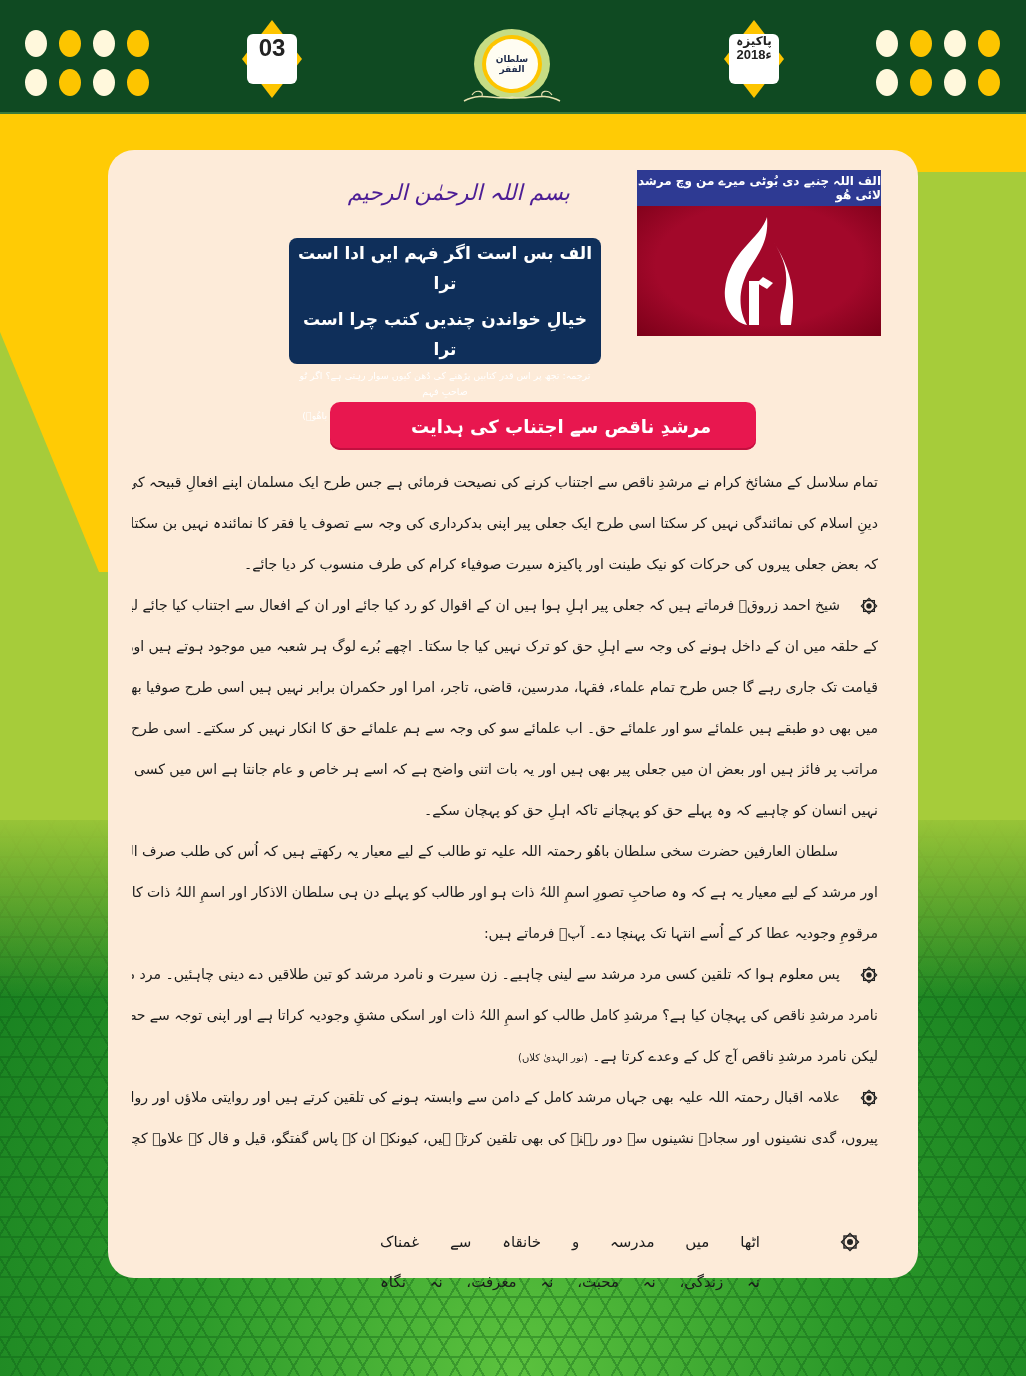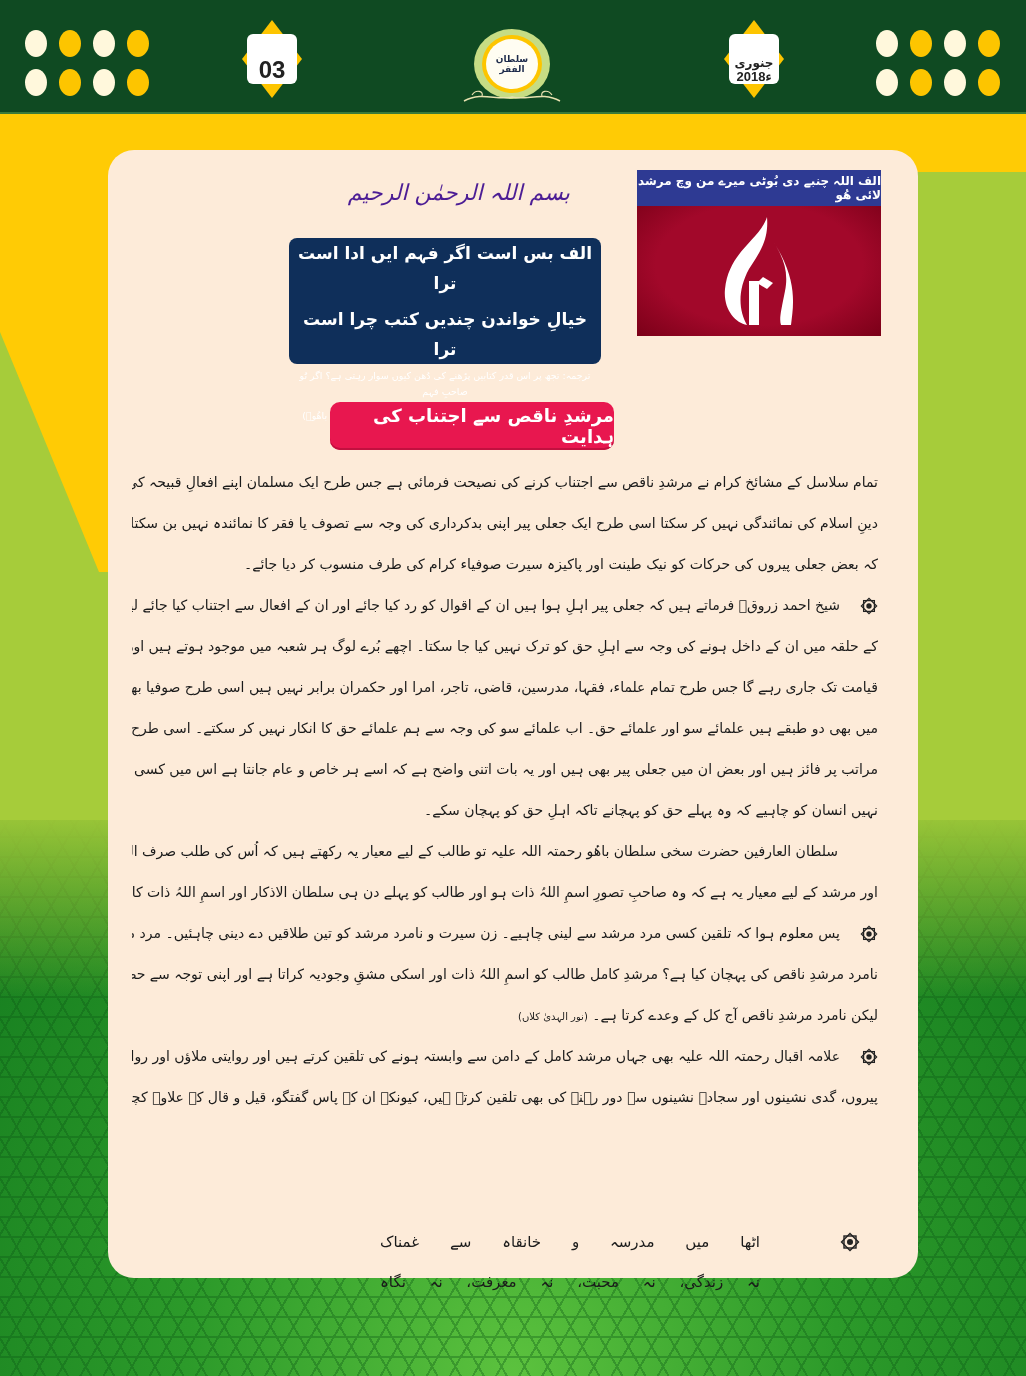--- a/index.html
+++ b/index.html
@@ -15,21 +15,21 @@
        repeating-linear-gradient(-60deg, transparent 0 18px, #0d5a16 18px 20px),
        repeating-linear-gradient(0deg, transparent 0 18px, #0d5a16 18px 20px); }
   .fade { position:absolute; left:0; top:800px; width:1026px; height:200px; background:linear-gradient(#a6cc3a, rgba(166,204,58,0)); }
 
   .header { position:absolute; left:0; top:0; width:1026px; height:112px; background:#0f4a22; border-bottom:2px solid #3b7a3a; }
   .dots { position:absolute; top:30px; display:grid; grid-template-columns:repeat(4,22px); grid-gap:12px 12px; }
   .dot { width:22px; height:27px; border-radius:50%; }
   .dot.l { background:#fff8dc; } .dot.y { background:#fdc500; }
   .diamond-wrap { position:absolute; top:20px; width:80px; height:78px; }
   .diamond { position:absolute; left:10px; top:0; width:60px; height:78px; background:#fdc500; clip-path:polygon(50% 0,100% 50%,50% 100%,0 50%); }
-  .badge { position:absolute; left:15px; top:14px; width:50px; height:50px; background:#fff; border-radius:6px; display:flex; align-items:center; justify-content:flex-end; flex-direction:column; color:#222; }
+  .badge { position:absolute; left:15px; top:14px; width:50px; height:50px; background:#fff; border-radius:6px; display:flex; align-items:center; justify-content:flex-start; flex-direction:column; color:#222; }
   .page-num { font-family:"Liberation Sans", sans-serif; font-weight:bold; font-size:24px; }
   .date-month { font-size:12px; line-height:14px; font-weight:bold; }
   .date-year { font-size:13px; line-height:14px; font-weight:bold; font-family:"Liberation Sans", sans-serif; }
   .logo { position:absolute; left:462px; top:29px; width:100px; height:74px; }
   .logo-ring { position:absolute; left:12px; top:0; width:76px; height:70px; border-radius:50%; background:#c6dc84; }
   .logo-inner { position:absolute; left:20px; top:6px; width:60px; height:58px; border-radius:50%; background:#fdc500; }
   .logo-core { position:absolute; left:24px; top:10px; width:52px; height:50px; border-radius:50%; background:#fffdf2; display:flex; align-items:center; justify-content:center; font-size:9px; color:#1c2a4a; font-weight:bold; direction:rtl; text-align:center; }
   .logo-swirl { position:absolute; left:0; top:58px; width:100px; height:16px; }
 
   .card { position:absolute; left:108px; top:150px; width:810px; height:1128px; background:#fdebd9; border-radius:26px; }
@@ -38,21 +38,21 @@
   .alif-top { height:36px; background:#2e3a93; color:#fff; font-size:12px; font-weight:bold; display:flex; align-items:center; justify-content:center; direction:rtl; }
   .alif-body { height:130px; background:radial-gradient(ellipse at 50% 45%, #a2082a 60%, #7a0018 100%); display:flex; align-items:center; justify-content:center; }
 
   .bismillah { position:absolute; left:300px; top:180px; width:270px; height:40px; color:#4c1d95; font-size:22px; text-align:right; direction:rtl; font-family:"DejaVu Serif", serif; font-style:italic; }
 
   .verse-box { position:absolute; left:289px; top:238px; width:312px; height:126px; background:#0f2f5a; border-radius:8px; color:#fff; direction:rtl; text-align:center; }
   .verse-line { font-size:17px; font-weight:bold; line-height:30px; }
   .verse-line.first { margin-top:6px; }
   .verse-trans { font-size:9.5px; line-height:16px; padding:4px 10px; }
 
-  .title-bar { position:absolute; left:330px; top:402px; width:284px; height:48px; background:#e8174f; border-radius:10px; color:#fff; font-size:18px; font-weight:bold; display:flex; align-items:center; justify-content:center; direction:rtl; box-shadow:inset 0 -2px 0 #c2103f; }
+  .title-bar { position:absolute; left:330px; top:402px; width:390px; height:48px; background:#e8174f; border-radius:10px; color:#fff; font-size:18px; font-weight:bold; display:flex; align-items:center; justify-content:center; direction:rtl; box-shadow:inset 0 -2px 0 #c2103f;padding-left:36px; }
 
   .body { position:absolute; left:132px; top:462px; width:746px; direction:rtl; color:#1a1a1a; font-size:14px; }
   .para { text-align:justify; text-align-last:right; margin:0; }
   .line { height:41px; line-height:41px; white-space:nowrap; overflow:hidden; }
   .line.first-indent { padding-right:40px; }
   .bullet { display:inline-block; width:18px; height:18px; vertical-align:middle; margin-left:20px; }
   .ref { font-size:10px; }
   .poem { position:absolute; left:300px; top:1222px; width:570px; direction:rtl; color:#1a1a1a; font-size:15px; }
   .poem-line { height:40px; line-height:40px; }
   .poem-words { display:inline-flex; width:380px; justify-content:space-between; margin-right:110px; }
@@ -90,21 +90,21 @@
     <div class="logo-core">سلطان الفقر</div>
     <svg class="logo-swirl" viewBox="0 0 100 16">
       <path d="M2 14 C20 4, 35 14, 50 10 C65 14, 80 4, 98 14" stroke="#e8e2b0" stroke-width="1.5" fill="none"></path>
       <path d="M10 8 C14 2, 22 4, 20 9" stroke="#e8e2b0" stroke-width="1.2" fill="none"></path>
       <path d="M90 8 C86 2, 78 4, 80 9" stroke="#e8e2b0" stroke-width="1.2" fill="none"></path>
     </svg>
   </div>
   <div class="diamond-wrap" style="left:714px;">
     <div class="diamond"></div>
     <div class="badge">
-      <span class="date-month">جنوری</span>
+      <span class="date-month">پاکیزہ</span>
       <span class="date-year">2018ء</span>
     </div>
   </div>
   <div class="dots" style="left:876px;">
     <div class="dot l"></div>
       <div class="dot y"></div>
       <div class="dot l"></div>
       <div class="dot y"></div>
     <div class="dot l"></div>
       <div class="dot y"></div>
@@ -159,20 +159,21 @@
     <div class="line">کے حلقہ میں ان کے داخل ہونے کی وجہ سے اہلِ حق کو ترک نہیں کیا جا سکتا۔ اچھے بُرے لوگ ہر شعبہ میں موجود ہوتے ہیں اور یہ سلسلہ</div>
     <div class="line">قیامت تک جاری رہے گا جس طرح تمام علماء، فقہا، مدرسین، قاضی، تاجر، امرا اور حکمران برابر نہیں ہیں اسی طرح صوفیا بھی برابر نہیں ہیں۔ علما</div>
     <div class="line">میں بھی دو طبقے ہیں علمائے سو اور علمائے حق۔ اب علمائے سو کی وجہ سے ہم علمائے حق کا انکار نہیں کر سکتے۔ اسی طرح صوفیاء میں بھی بعض اعلیٰ</div>
     <div class="line">مراتب پر فائز ہیں اور بعض ان میں جعلی پیر بھی ہیں اور یہ بات اتنی واضح ہے کہ اسے ہر خاص و عام جانتا ہے اس میں کسی شک و شبہ کی گنجائش</div>
     <div class="line">نہیں انسان کو چاہیے کہ وہ پہلے حق کو پہچانے تاکہ اہلِ حق کو پہچان سکے۔</div>
   </div>
 
   <div class="para">
     <div class="line first-indent">سلطان العارفین حضرت سخی سلطان باھُو رحمتہ اللہ علیہ تو طالب کے لیے معیار یہ رکھتے ہیں کہ اُس کی طلب صرف اللہ تعالیٰ کی ذات ہو</div>
     <div class="line">اور مرشد کے لیے معیار یہ ہے کہ وہ صاحبِ تصورِ اسمِ اللہُ ذات ہو اور طالب کو پہلے دن ہی سلطان الاذکار اور اسمِ اللہُ ذات کا تصور اور مشقِ</div>
+    <div class="line">مرقومِ وجودیہ عطا کر کے اُسے انتہا تک پہنچا دے۔ آپؒ فرماتے ہیں:</div>
   </div>
 
   <div class="para">
     <div class="line">
       <svg class="bullet" viewBox="0 0 20 20">
           <g fill="none" stroke="#222" stroke-width="1.4">
             <rect x="4" y="4" width="12" height="12"></rect>
             <rect x="4" y="4" width="12" height="12" transform="rotate(45 10 10)"></rect>
           </g>
           <circle cx="10" cy="10" r="3" fill="#222"></circle>

